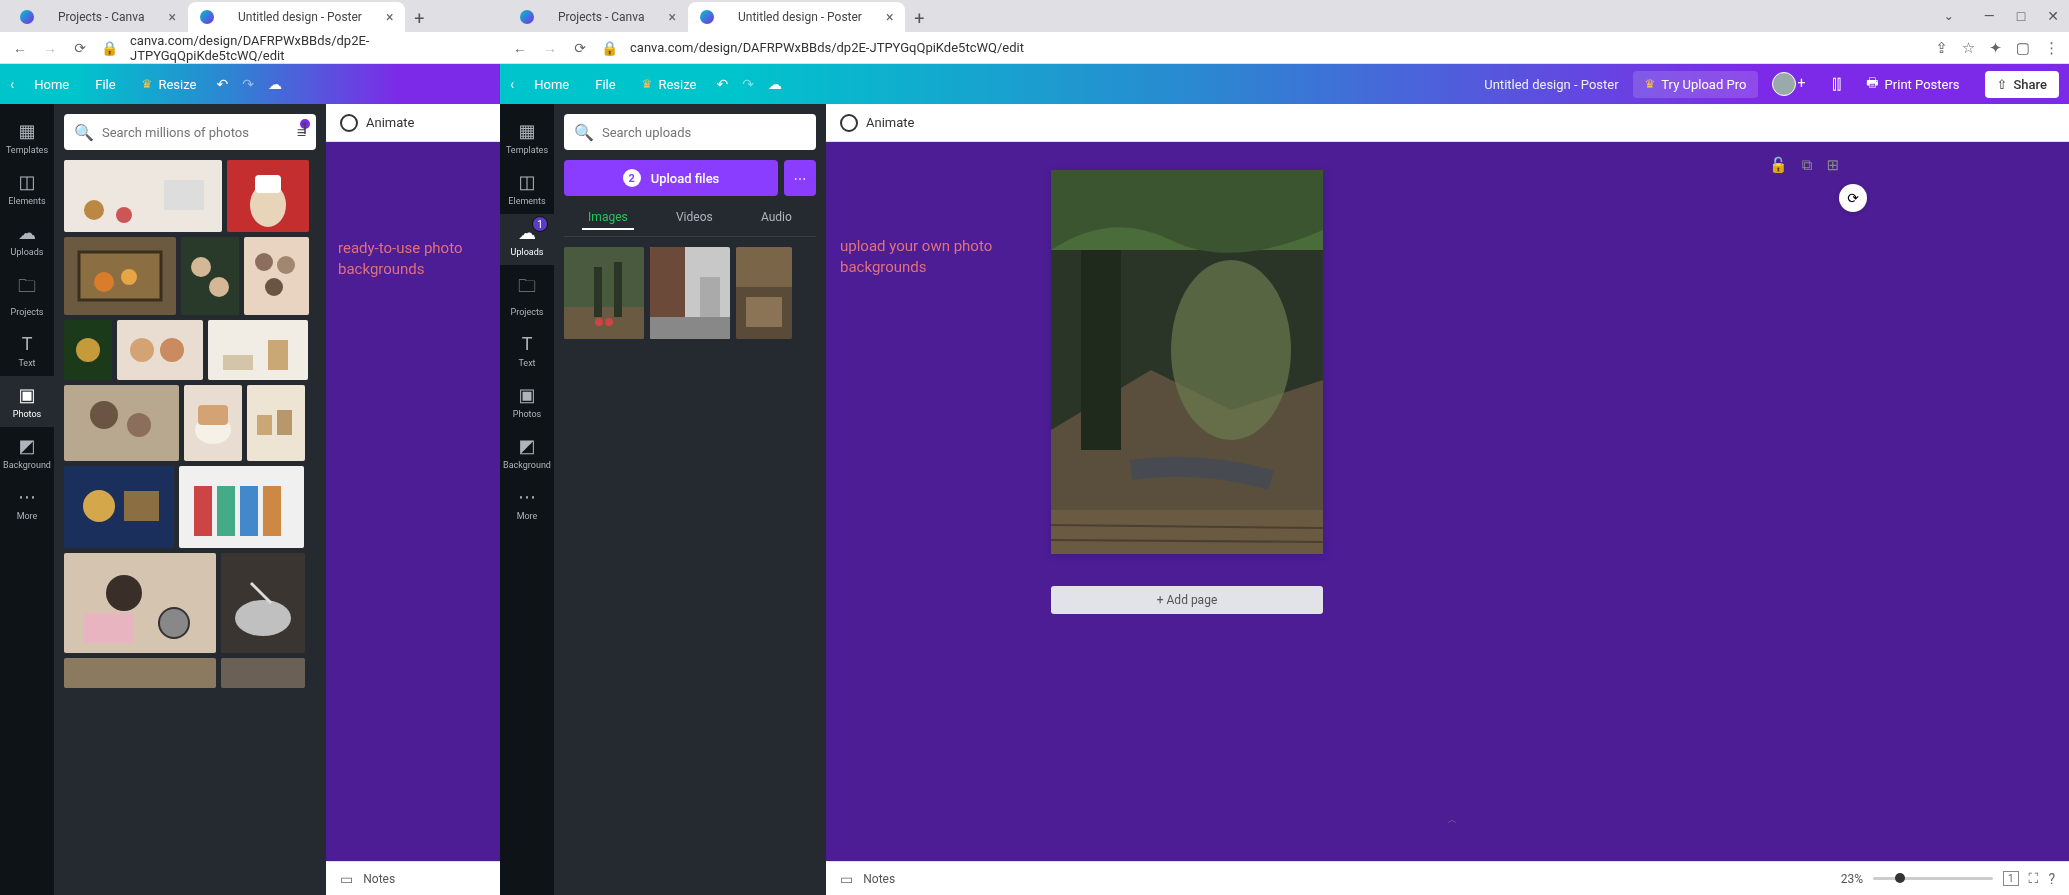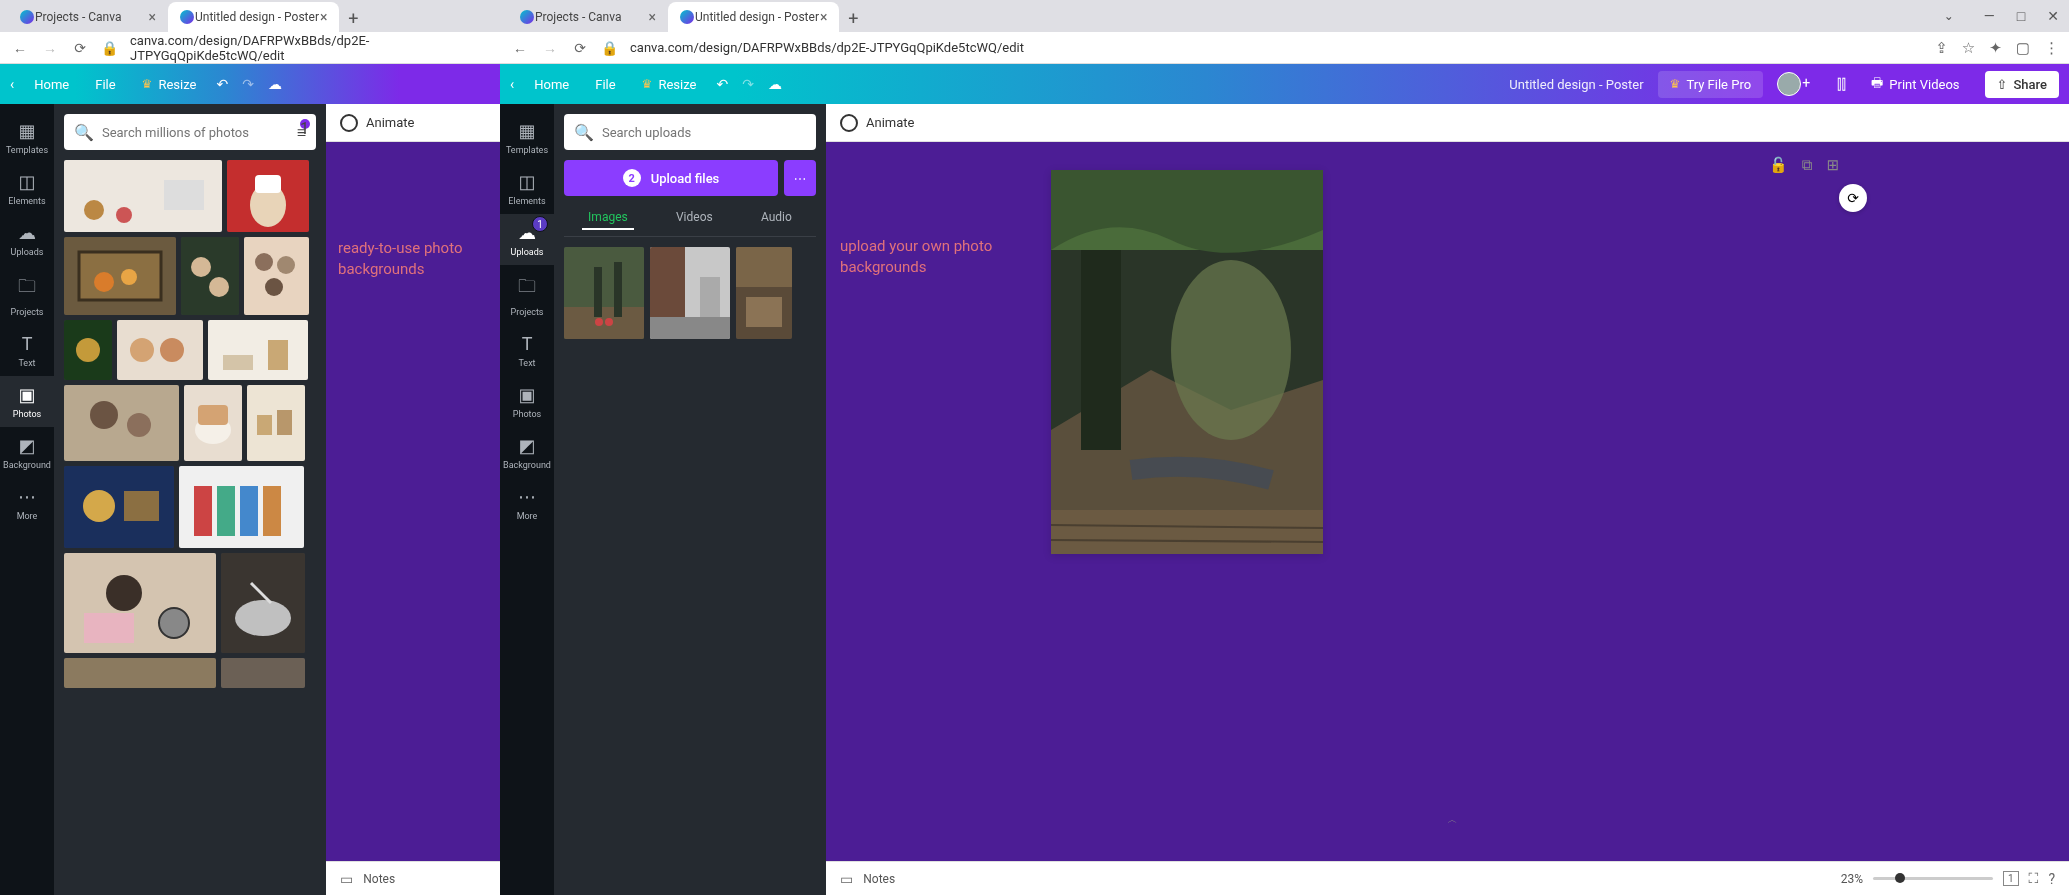--- a/index.html
+++ b/index.html
@@ -4,21 +4,21 @@
 <style>
 *{box-sizing:border-box;margin:0;padding:0;font-family:-apple-system,BlinkMacSystemFont,"Segoe UI",Roboto,sans-serif}
 body{background:#e8e8ec;width:2069px;height:895px;overflow:hidden;display:flex}
 .half{display:flex;flex-direction:column;position:relative}
 .left-half{width:500px}
 .right-half{flex:1}
 .window-controls{position:absolute;top:8px;right:10px;display:flex;gap:22px;align-items:center;color:#555}
 .wc{font-size:14px;cursor:default}
 .chev{font-size:12px;margin-right:8px}
 .tabbar{height:32px;background:#dfdfe4;display:flex;align-items:flex-end;padding-left:8px}
-.tab{height:30px;display:flex;align-items:center;gap:1px;padding:0 12px;border-radius:8px 8px 0 0;font-size:12px;color:#444;min-width:160px;position:relative}
+.tab{height:30px;display:flex;align-items:center;gap:24px;padding:0 12px;border-radius:8px 8px 0 0;font-size:12px;color:#444;min-width:160px;position:relative}
 .tab.active{background:#fff}
 .tab-favicon{width:14px;height:14px;border-radius:50%;background:linear-gradient(135deg,#00c4cc,#7d2ae8)}
 .tab-close{color:#666;font-size:14px;margin-left:auto}
 .tab-new{width:28px;height:28px;display:flex;align-items:center;justify-content:center;color:#555;font-size:18px}
 .addrbar{height:32px;background:#fff;display:flex;align-items:center;gap:10px;padding:0 10px;border-bottom:1px solid #ddd}
 .addr-icon{color:#666;font-size:14px;width:20px;text-align:center}
 .addr-url{font-size:13px;color:#333;flex:1}
 .addr-right{display:flex;gap:14px;color:#666;font-size:15px;align-items:center}
 .topbar{height:40px;background:linear-gradient(90deg,#00c4cc 0%,#00c4cc 15%,#2b87d1 45%,#7d2ae8 80%);display:flex;align-items:center;padding:0 10px;gap:14px;color:#fff;font-size:13px}
 .tb-btn{display:flex;align-items:center;gap:6px;padding:4px 6px;border-radius:4px}
@@ -339,29 +339,29 @@
         <span class="crown">♛</span>
         <span>Resize</span>
       </span>
     <span class="tb-icon">↶</span>
     <span class="tb-icon" style="opacity:.5">↷</span>
     <span class="tb-icon">☁</span>
     <span class="tb-spacer"></span>
     <span class="doc-title">Untitled design - Poster</span>
     <span class="try-pro">
         <span class="crown">♛</span>
-        <span>Try File Pro</span>
+        <span>Try Upload Pro</span>
       </span>
     <div class="top-right-group">
       <span class="avatar avatar-plus"></span>
       <span style="width:8px"></span>
       <span class="tb-icon">⫿⫿</span>
       <span class="print-btn">
           <span>🖶</span>
-          <span>Print Videos</span>
+          <span>Print Posters</span>
         </span>
       <span class="share-btn">
           <span>⇧</span>
           <span>Share</span>
         </span>
     </div>
   </div>
   <div class="main">
     <div class="sidenav">
       <div class="sn-item">
@@ -465,20 +465,21 @@
             <path d="M 0 260 L 100 200 L 180 240 L 272 210 L 272 384 L 0 384 Z" fill="#5a4f3c"></path>
             <rect x="30" y="80" width="40" height="200" fill="#1f2a1c"></rect>
             <ellipse cx="180" cy="180" rx="60" ry="90" fill="#6b7a4f" opacity="0.7"></ellipse>
             <path d="M 80 300 Q 150 290 220 310" stroke="#3a4a5f" stroke-width="20" fill="none" opacity="0.6"></path>
             <rect x="0" y="340" width="272" height="44" fill="#6b5a42"></rect>
             <line x1="0" y1="355" x2="272" y2="358" stroke="#4a3f30" stroke-width="2"></line>
             <line x1="0" y1="370" x2="272" y2="372" stroke="#4a3f30" stroke-width="2"></line>
           </svg>
         </div>
         <div class="refresh-pill">⟳</div>
+        <div class="add-page">+ Add page</div>
         <span class="caret-up">︿</span>
       </div>
       <div class="bottombar">
         <span class="bb-ico">▭</span>
         <span>Notes</span>
         <span class="bb-spacer"></span>
         <span>23%</span>
         <div class="zoom-track">
             <div class="zoom-thumb"></div>
           </div>

